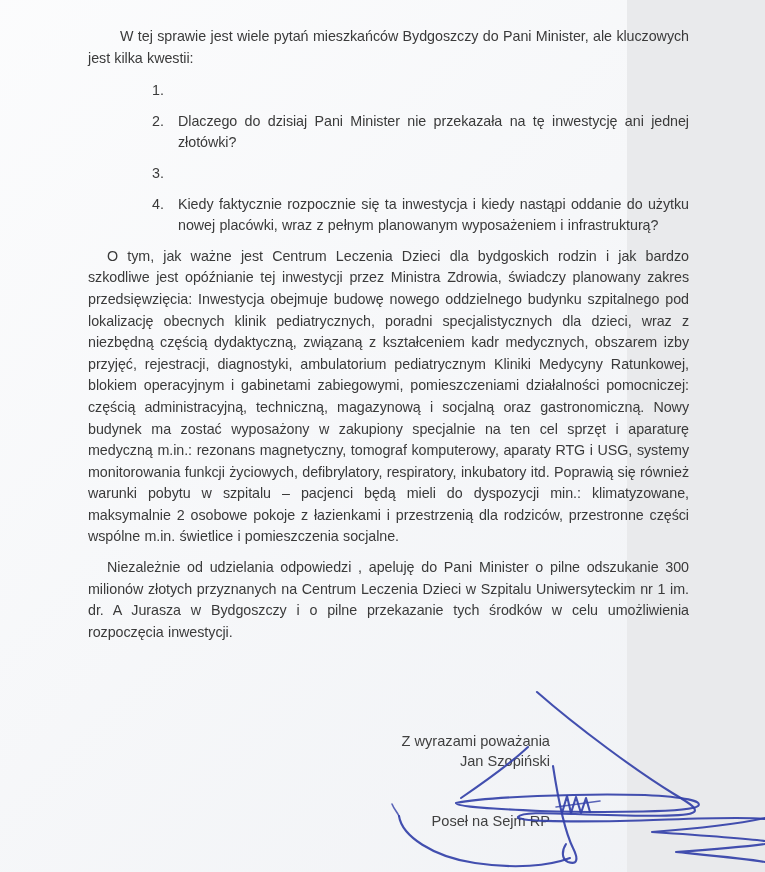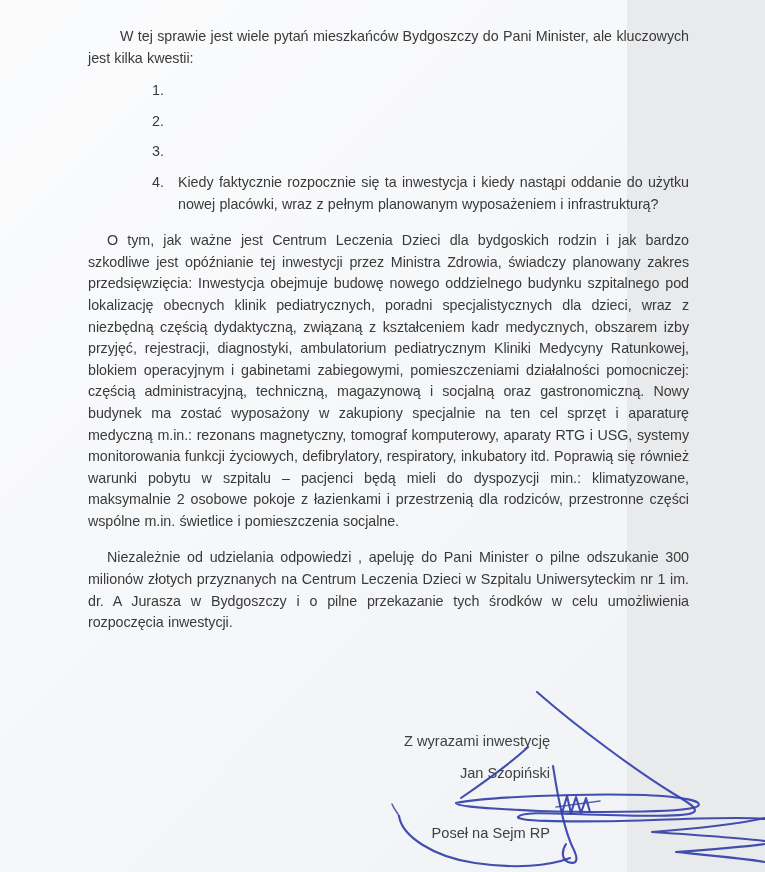--- a/index.html
+++ b/index.html
@@ -28,36 +28,36 @@
     width:601px;
     font-size:14.3px;
     line-height:21.6px;
     text-align:justify;
     letter-spacing:-0.05px;
     word-spacing:0.4px;
     hyphens:none;
   }
   p{margin:0;}
   .intro{text-indent:32px;}
-  .body-par{text-indent:19px;margin-top:15px;}
+  .body-par{text-indent:19px;margin-top:9px;}
   .questions{margin-top:11px;}
   .q-item{display:flex;margin-top:9px;}
   .q-item:first-child{margin-top:0;}
   .q-num{flex:0 0 26px;margin-left:64px;}
   .q-text{flex:1;text-align:justify;}
   .closing{
     position:absolute;
     right:77px; top:731px;
     text-align:right;
     font-size:14.6px;
     line-height:20px;
     color:#404040;
     z-index:1;
   }
-  .closing .name{margin-top:12px;}
+  .closing .name{}
   .closing .role{margin-top:40px;}
   .signature-svg{
     position:absolute;
     left:0;top:0;width:765px;height:872px;
     z-index:2;
     pointer-events:none;
   }
   .signature-svg path{
     fill:none;
     stroke:var(--sig);
@@ -76,37 +76,38 @@
   <div class="content">
 
     <p class="intro">W tej sprawie jest wiele pytań mieszkańców Bydgoszczy do Pani Minister, ale kluczowych jest kilka kwestii:</p>
 
     <div class="questions">
       <div class="q-item">
         <span class="q-num">1.</span>
       </div>
       <div class="q-item">
         <span class="q-num">2.</span>
+        <span class="q-text">Dlaczego do dzisiaj Pani Minister nie przekazała na tę inwestycję ani jednej złotówki?</span>
       </div>
       <div class="q-item">
         <span class="q-num">3.</span>
       </div>
       <div class="q-item">
         <span class="q-num">4.</span>
         <span class="q-text">Kiedy faktycznie rozpocznie się ta inwestycja i kiedy nastąpi oddanie do użytku nowej placówki, wraz z pełnym planowanym wyposażeniem i infrastrukturą?</span>
       </div>
     </div>
 
     <p class="body-par">O tym, jak ważne jest Centrum Leczenia Dzieci dla bydgoskich rodzin i jak bardzo szkodliwe jest opóźnianie tej inwestycji przez Ministra Zdrowia, świadczy planowany zakres przedsięwzięcia: Inwestycja obejmuje budowę nowego oddzielnego budynku szpitalnego pod lokalizację obecnych klinik pediatrycznych, poradni specjalistycznych dla dzieci, wraz z niezbędną częścią dydaktyczną, związaną z kształceniem kadr medycznych, obszarem izby przyjęć, rejestracji, diagnostyki, ambulatorium pediatrycznym Kliniki Medycyny Ratunkowej, blokiem operacyjnym i gabinetami zabiegowymi, pomieszczeniami działalności pomocniczej: częścią administracyjną, techniczną, magazynową i socjalną oraz gastronomiczną. Nowy budynek ma zostać wyposażony w zakupiony specjalnie na ten cel sprzęt i aparaturę medyczną m.in.: rezonans magnetyczny, tomograf komputerowy, aparaty RTG i USG, systemy monitorowania funkcji życiowych, defibrylatory, respiratory, inkubatory itd. Poprawią się również warunki pobytu w szpitalu – pacjenci będą mieli do dyspozycji min.: klimatyzowane, maksymalnie 2 osobowe pokoje z łazienkami i przestrzenią dla rodziców, przestronne części wspólne m.in. świetlice i pomieszczenia socjalne.</p>
     <p class="body-par">Niezależnie od udzielania odpowiedzi , apeluję do Pani Minister o pilne odszukanie 300 milionów złotych przyznanych na Centrum Leczenia Dzieci w Szpitalu Uniwersyteckim nr 1 im. dr. A Jurasza w Bydgoszczy i o pilne przekazanie tych środków w celu umożliwienia rozpoczęcia inwestycji.</p>
 
   </div>
 
   <div class="closing">
-    <div>Z wyrazami inwestycję</div>
+    <div>Z wyrazami poważania</div>
     <div class="name">Jan Szopiński</div>
     <div class="role">Poseł na Sejm RP</div>
   </div>
 
   <svg class="signature-svg" viewBox="0 0 765 872" xmlns="http://www.w3.org/2000/svg" aria-hidden="true">
 
     <path d="M537,692 C578,728 638,772 674,794 C691,804 700,810 692,813 C683,817 628,816 575,814 C545,813 522,812 518,817 C516,821 560,822 620,821 C690,819 742,816 765,819"></path>
 
     <path d="M528,747 C512,762 480,785 461,798"></path>
 

